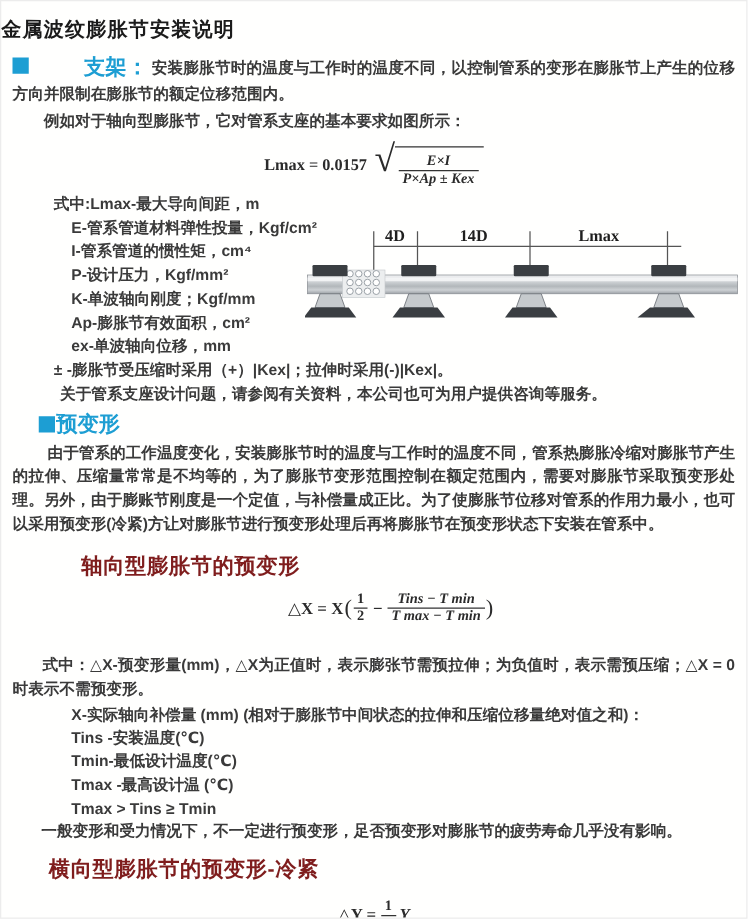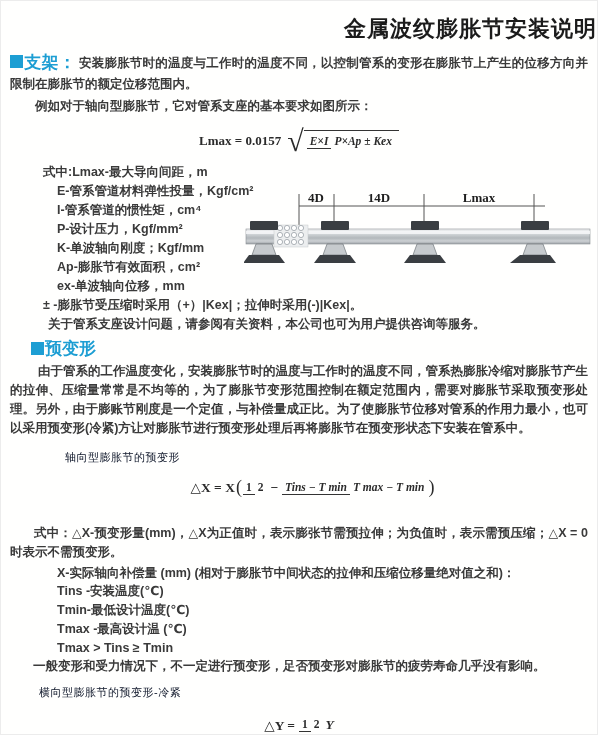--- a/index.html
+++ b/index.html
@@ -4,55 +4,55 @@
 <style>
   html,body { margin:0; padding:0; background:#ffffff; }
   body { width:600px; height:737px; }
   .page {
     position:relative; width:598px; height:735px; box-sizing:border-box;
     border:1px solid #ececec; background:#fffffe; overflow:hidden;
     font-family:"Liberation Sans","DejaVu Sans",sans-serif;
     color:#3a3a3a; font-weight:bold;
   }
   h1.title {
-    margin:13px 0 0; text-align:right; font-size:22px; letter-spacing:1px;
-    color:#1b1b1b; font-weight:bold;padding-left:16px;
+    margin:13px 0 0; text-align:left; font-size:16px; letter-spacing:1px;
+    color:#1b1b1b; font-weight:bold;
   }
   .para { font-size:12.5px; line-height:20.5px; margin:0 9px; text-align:justify; }
   .p-first { margin-top:9px; }
   .sq { display:inline-block; width:13px; height:13px; background:#1d9ed3; margin-right:1px; vertical-align:-1px; }
-  .sec-inline-label { color:#1d9ed3; font-size:17px; vertical-align:-1px; margin-right:3px; }
+  .sec-inline-label { color:#1d9ed3; font-size:17px; vertical-align:-1px; margin-right:3px;padding-left:43px; }
   .indent1 { text-indent:25px; margin-top:2px; }
   
   .formula {
     display:flex; justify-content:center; align-items:center;
     font-family:"Liberation Serif","DejaVu Serif",serif; color:#2b2b2b;
     font-weight:bold; font-size:13px;
   }
   .f1 { margin-top:7px; height:34px; }
   .sqrt { display:inline-flex; align-items:flex-start; margin-left:6px; }
   .sqrt .sign { font-size:30px; font-weight:400; line-height:28px; }
   .rad-body { border-top:1.6px solid #333; margin-top:3px; padding:2px 4px 0 3px; }
-  .frac { display:inline-flex; flex-direction:row; text-align:center; font-size:11.5px; line-height:13px; font-style:italic; }
+  .frac { display:inline-flex; flex-direction:column; text-align:center; font-size:11.5px; line-height:13px; font-style:italic; }
   .frac .num { border-bottom:1px solid #333; padding:0 3px; }
   .frac .den { padding:0 3px; }
   .frac.upright { font-style:normal; }
   .paren { font-size:18px; font-weight:400; padding:0 1px; }
   .minus { margin:0 4px; }
   
   .defs-wrap { position:relative; margin-top:5px; height:171px; }
   .def { font-size:12.5px; line-height:19px; margin-left:56px; white-space:nowrap; }
   .def.l0 { margin-left:42px; }
   .def.l7 { margin-left:42px; }
   .def.l8 { margin-left:47px; }
   .diagram { position:absolute; left:243px; top:26px; }
   
   .sec-block { margin:3px 0 0 30px; font-size:17px; color:#1d9ed3; font-weight:bold; }
   .preset-para { margin:2px 9px 12px; font-size:12.5px; line-height:19px; text-indent:28px; text-align:justify; }
-  .sub-head { color:#0f172a; font-size:11px; font-weight:normal; letter-spacing:0.5px; }
+  .sub-head { color:#7f1d1d; font-size:17px; font-weight:bold; letter-spacing:0.5px; }
   .h-axial { margin:9px 0 0 64px; }
   .h-lateral { margin:9px 0 0 38px; }
   .f2 { margin-top:7px; height:32px; font-size:13.5px;padding-left:28px; }
   .axial-para { margin:20px 9px 0; text-indent:24px; line-height:19.5px; }
   .items { margin-top:1px; }
   .item { font-size:12.5px; line-height:18.8px; margin-left:56px; white-space:nowrap; }
   .item.last { margin-left:32px; }
   .f3 { margin-top:10px; height:30px; font-size:13.5px; }
   .f3 .rhs { font-style:italic; margin-left:3px; }
   text.dimlabel { font-family:"Liberation Serif","DejaVu Serif",serif; font-weight:bold; font-size:13px; fill:#1f1f1f; text-anchor:middle; }

